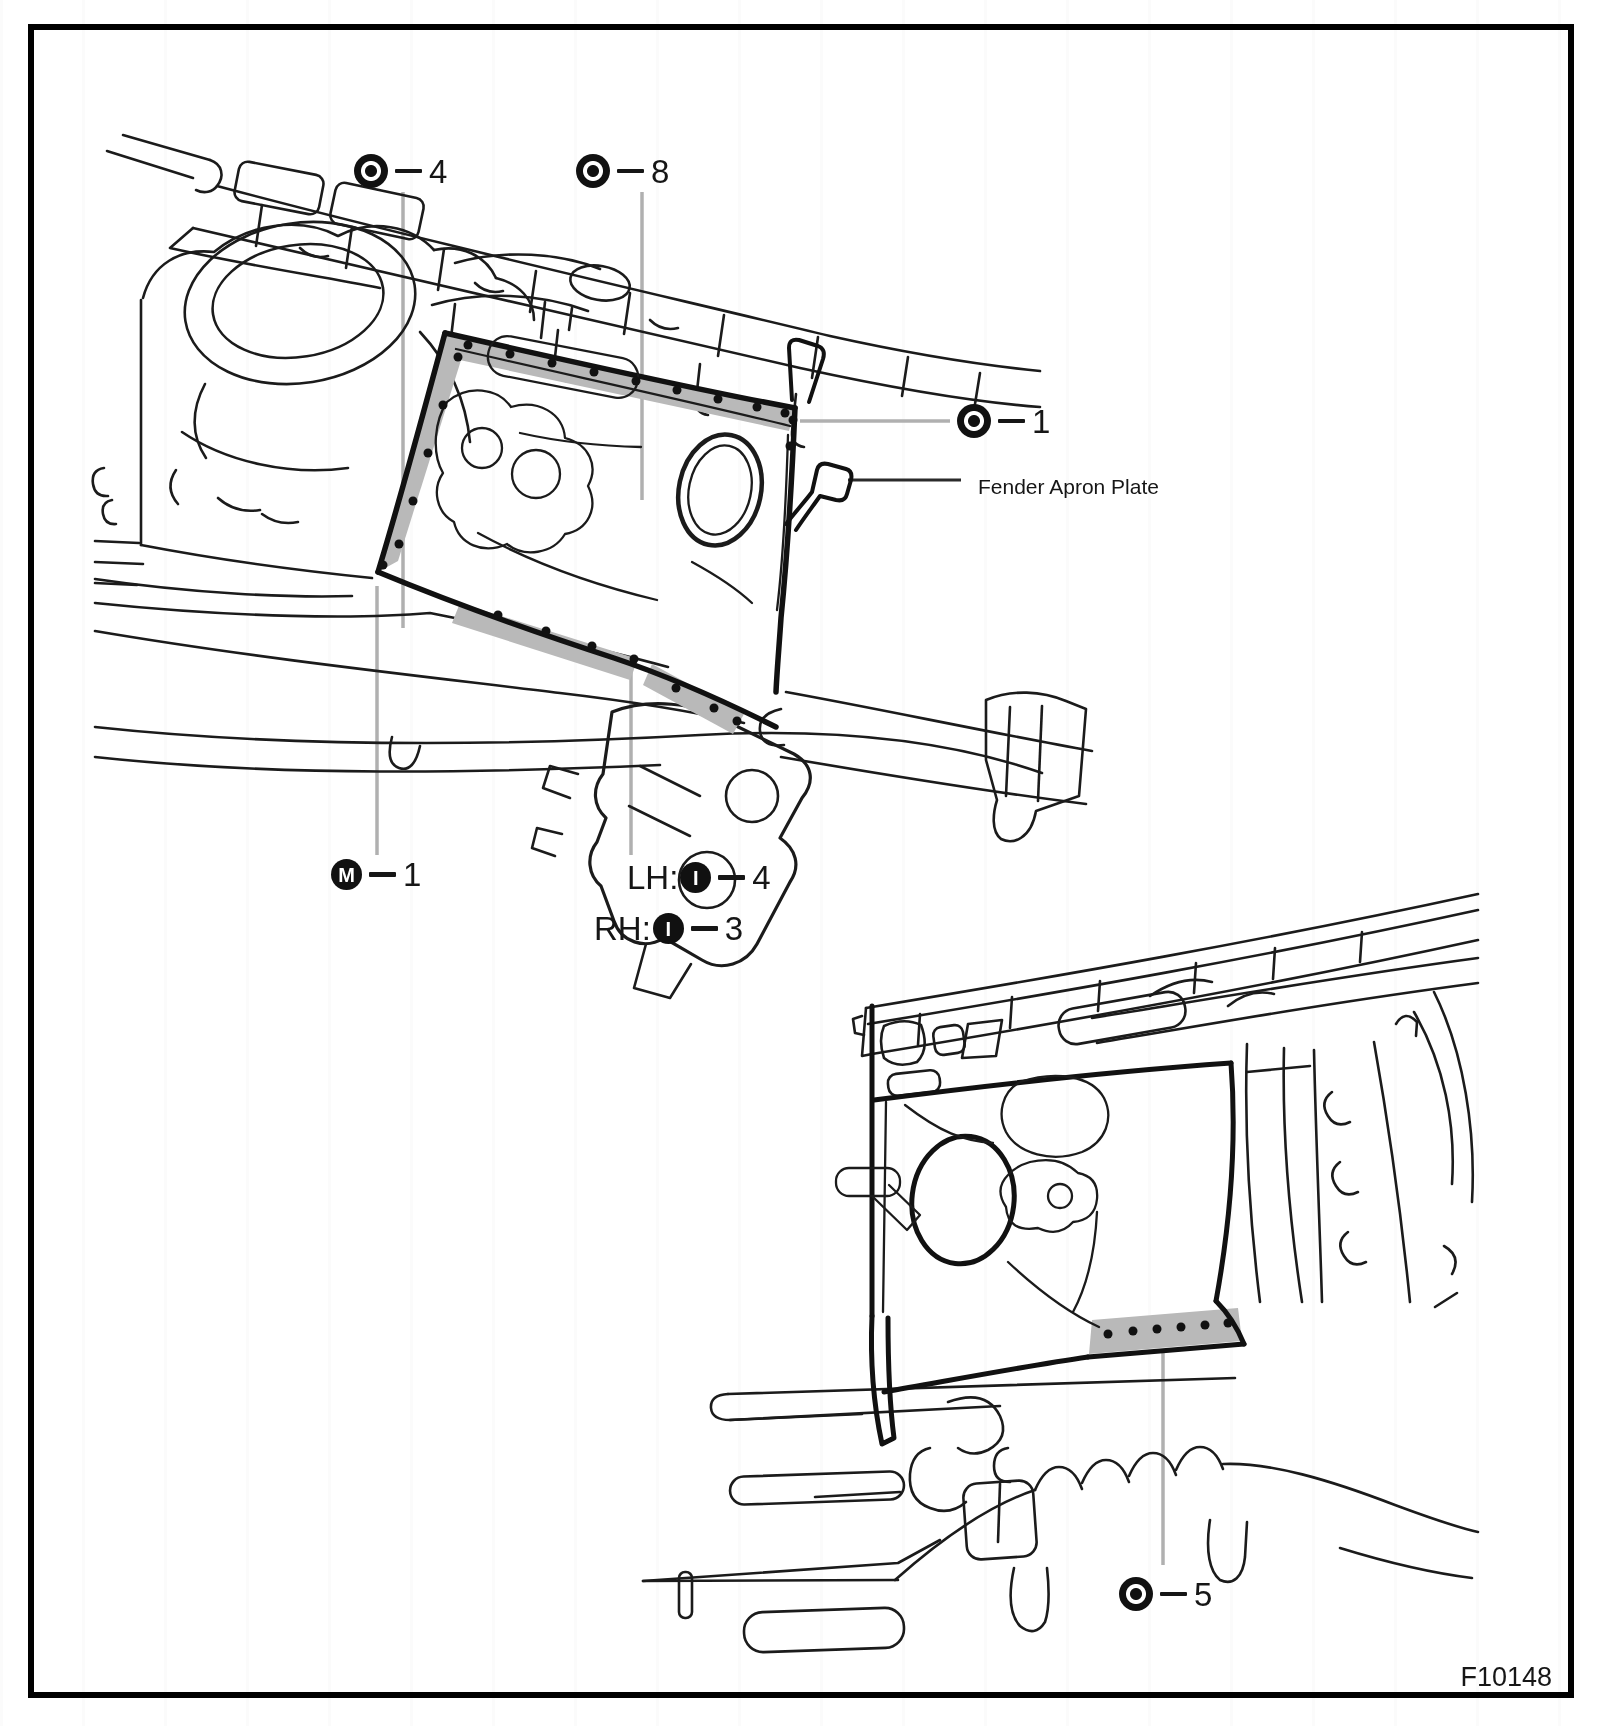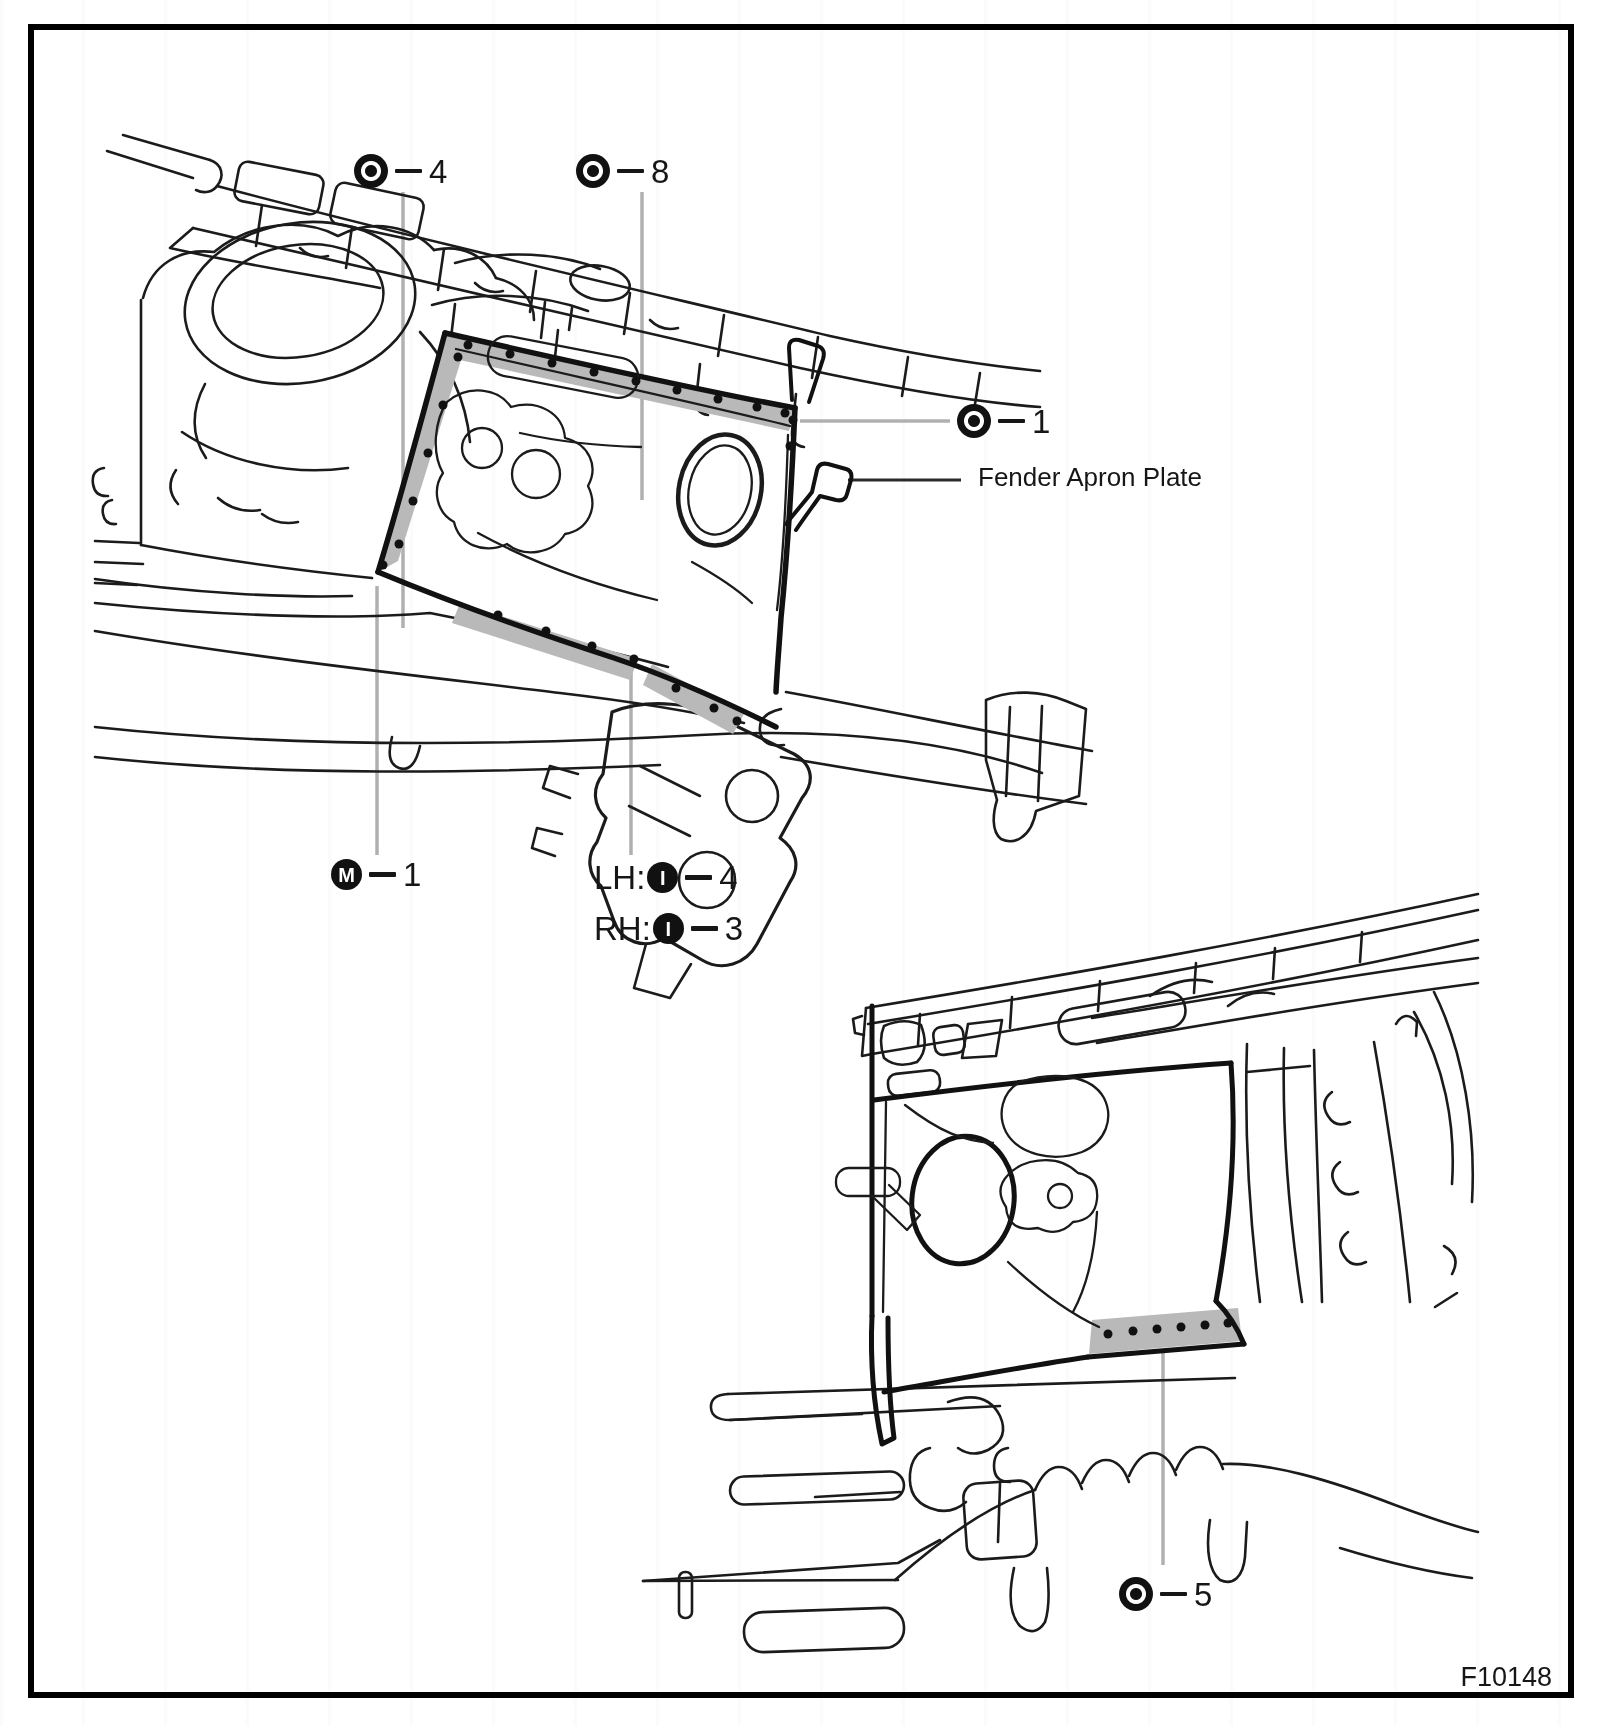--- a/index.html
+++ b/index.html
@@ -28,21 +28,21 @@
   }
   .sym-letter{
     width:31px; height:31px; border-radius:50%; flex:0 0 auto;
     background:var(--c-heavy); color:#ffffff;
     display:flex; align-items:center; justify-content:center;
     font-size:20px; font-weight:bold;
   }
   .dash{width:27px; height:4.5px; background:#161616; margin:0 7px; flex:0 0 auto; border-radius:1px;}
   .prefix{display:inline-block; min-width:46px; text-align:left; margin-right:2px;}
   .num{display:inline-block;}
-  .part-label{position:absolute; font-size:26px; line-height:1; white-space:nowrap;}
+  .part-label{position:absolute; font-size:21px; line-height:1; white-space:nowrap;margin-top:12px;}
   .figure-code{position:absolute; right:48px; top:1664px; font-size:27px; line-height:1;}
 </style>
 </head>
 <body>
 
 <div class="page">
   <div class="frame"></div>
 
   <svg class="art" viewBox="0 0 1600 1726">
 
@@ -311,21 +311,21 @@
   <div class="part-label" style="left:978px;top:464px">Fender Apron Plate</div>
 
   <div class="callout" style="left:331px;top:858px">
     <span class="sym-letter">
         <span>M</span>
       </span>
     <span class="dash"></span>
     <span class="num">1</span>
   </div>
 
-  <div class="callout" style="left:594px;top:861px">
+  <div class="callout" style="left:627px;top:861px">
     <span class="prefix">LH:</span>
     <span class="sym-letter">
         <span>I</span>
       </span>
     <span class="dash"></span>
     <span class="num">4</span>
   </div>
 
   <div class="callout" style="left:594px;top:912px">
     <span class="prefix">RH:</span>

